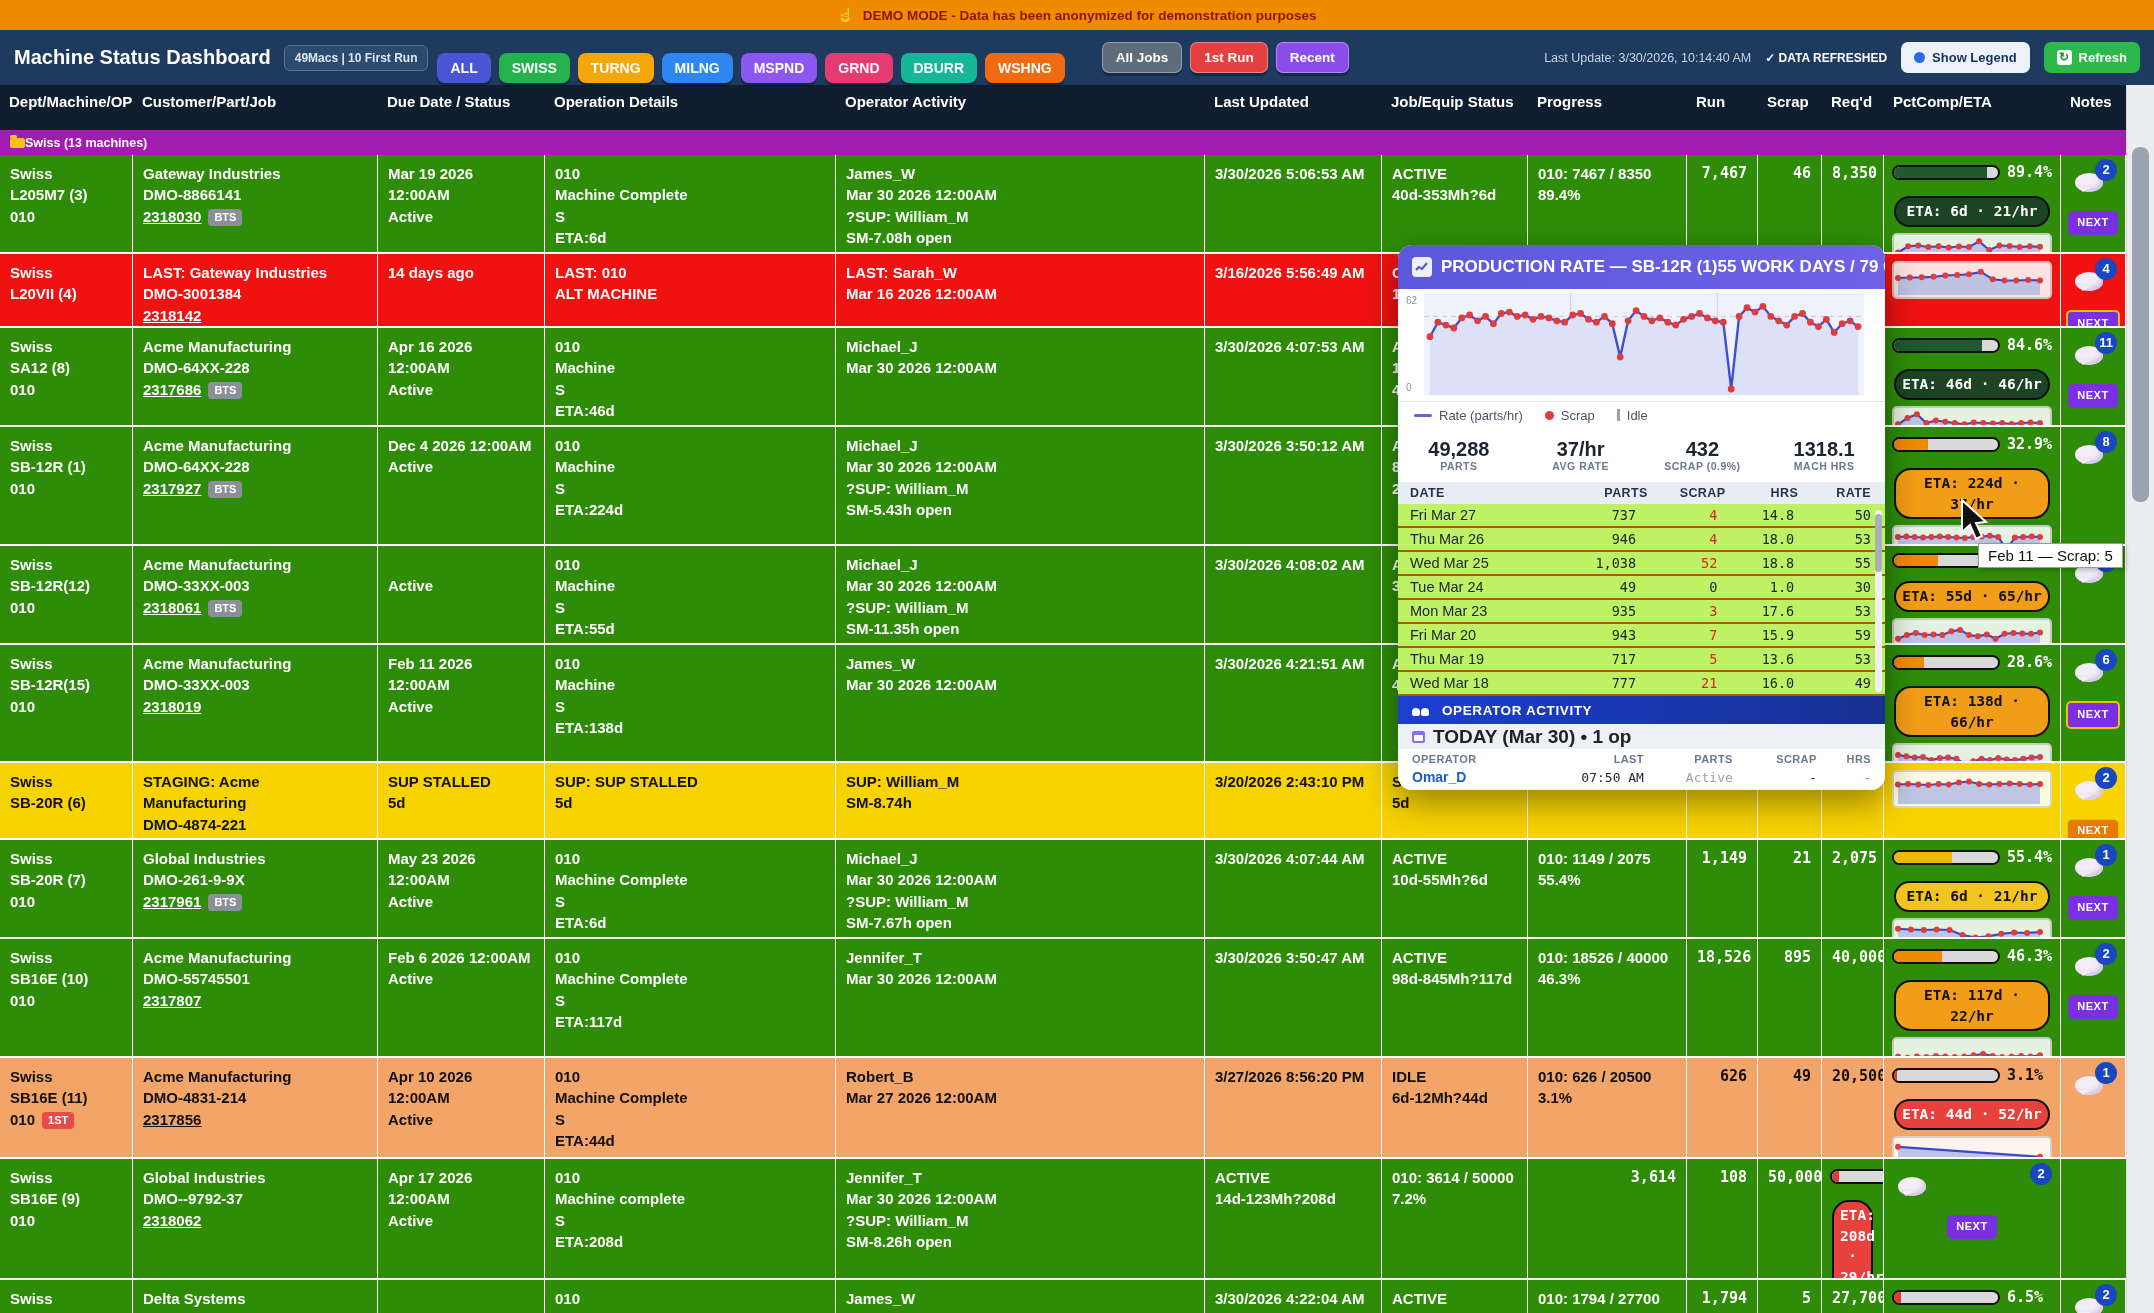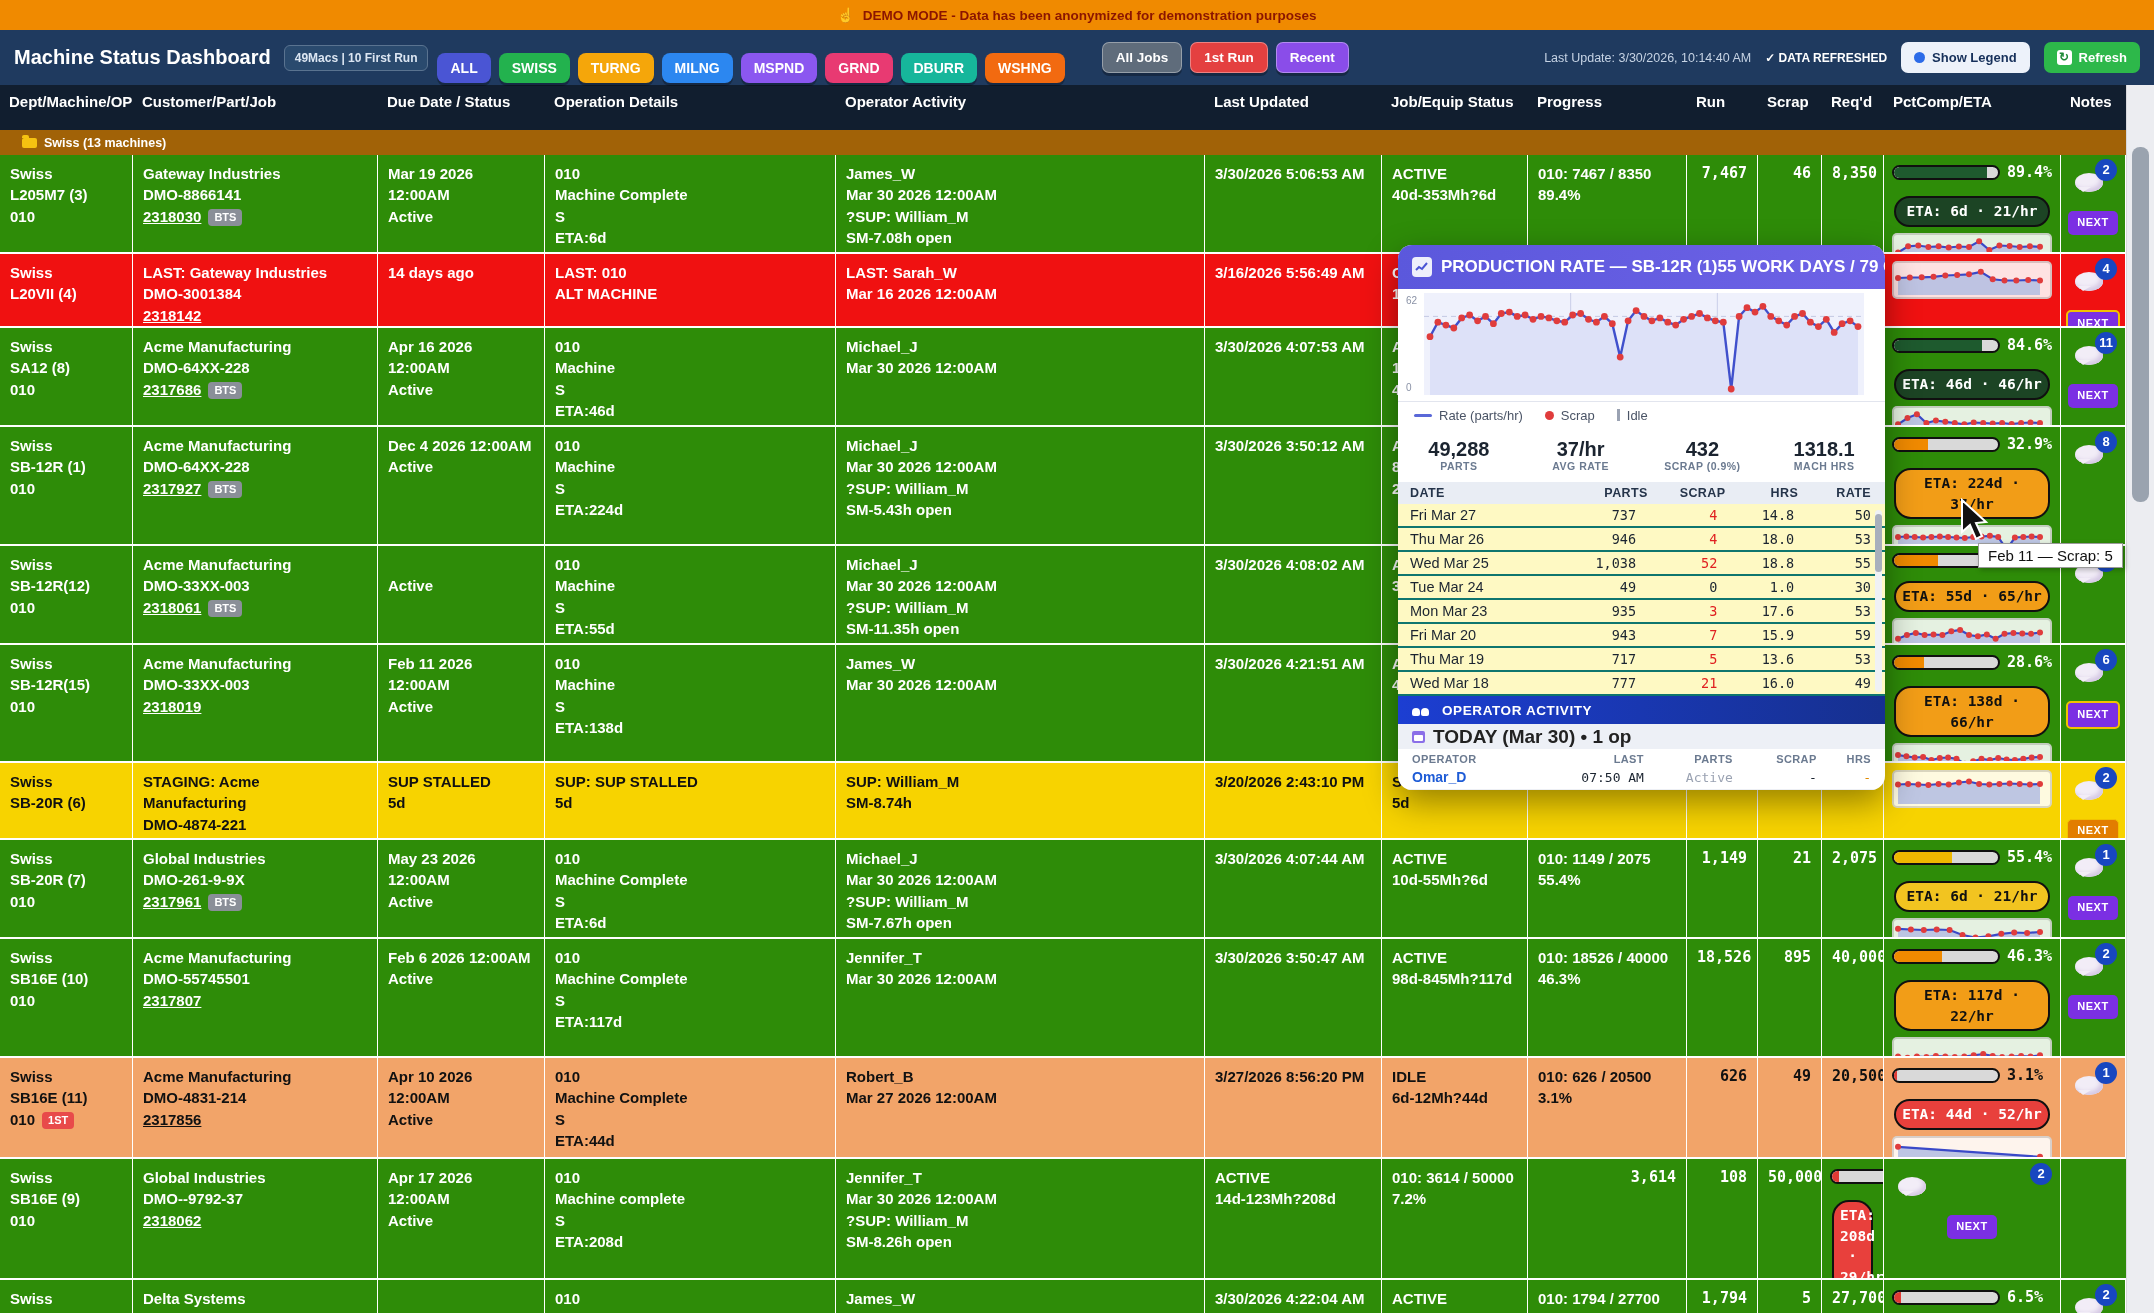--- a/index.html
+++ b/index.html
@@ -20,21 +20,21 @@
   .t-refreshed{color:#fff;font-size:12px;font-weight:bold;}
   .legendbtn{background:#EDF2FA;color:#16305A;font-weight:bold;font-size:13px;border-radius:7px;padding:8px 13px;display:flex;gap:7px;align-items:center;}
   .legdot{width:11px;height:11px;border-radius:50%;background:#2C6BE8;}
   .refreshbtn{background:#2DB84A;color:#fff;font-weight:bold;font-size:13px;border-radius:7px;padding:8px 13px;display:flex;gap:7px;align-items:center;}
   .refico{background:#fff;color:#1E8A36;width:15px;height:15px;border-radius:3px;font-size:12px;line-height:15px;text-align:center;font-weight:bold;}
   
   .grid{display:grid;grid-template-columns:133px 245px 167px 291px 369px 177px 146px 159px 71px 64px 62px 177px 65px;}
   .thead{height:45px;background:#111E2F;width:2126px;}
   .thead .th{color:#fff;font-size:15px;font-weight:bold;padding:8px 9px;white-space:nowrap;overflow:hidden;}
   
-  .grouprow{height:25px;background:#a16207;width:2126px;display:flex;align-items:center;padding-left:22px;color:#fff;font-size:12.5px;font-weight:bold;gap:7px;}
+  .grouprow{height:25px;background:#a21caf;width:2126px;display:flex;align-items:center;padding-left:10px;color:#fff;font-size:12.5px;font-weight:bold;}
   .folder{width:15px;height:10px;background:#F5C211;border-radius:2px;position:relative;}
   .folder::before{content:"";position:absolute;top:-3px;left:0;width:7px;height:3px;background:#F5C211;border-radius:2px 2px 0 0;}
   
   .row{width:2126px;border-bottom:2px solid #fff;color:#fff;}
   .row .cell{padding:8px 10px;font-size:15px;font-weight:600;line-height:1.42;border-right:1.5px solid #fff;overflow:hidden;position:relative;}
   .row.green{background:#2E8C08;}
   .row.red{background:#F01111;}
   .row.yellow{background:#F7D300;color:#111;}
   .row.orange{background:#F2A469;color:#111;}
   .pre{white-space:pre-line;}
@@ -77,21 +77,21 @@
   .lg-line{width:18px;height:3px;background:#5A68D8;border-radius:2px;}
   .lg-dot{width:9px;height:9px;border-radius:50%;background:#E03C3C;}
   .lg-bar{width:3px;height:12px;background:#9AA2B2;}
   .p-stats{height:54px;flex:0 0 54px;display:grid;grid-template-columns:1fr 1fr 1fr 1fr;align-items:center;text-align:center;}
   .stat-v{font-size:20px;font-weight:bold;color:#1B2430;line-height:1.1;}
   .stat-l{font-size:10.5px;font-weight:bold;color:#6B7A90;letter-spacing:.5px;}
   .p-table{position:relative;flex:0 0 auto;}
   .p-trow{display:grid;grid-template-columns:1.5fr .95fr .8fr .75fr .75fr;padding:2px 14px 2px 12px;}
   .p-thead{background:#E9EDF4;color:#25344A;font-size:12.5px;font-weight:bold;letter-spacing:.4px;padding-top:4px;padding-bottom:4px;}
   .p-thead span{text-align:right;} .p-thead span:first-child{text-align:left;}
-  .p-tdata{background:#fef9c3;border-bottom:2px solid #0f766e;font-size:14.5px;padding-top:3px;padding-bottom:3px;gap:11px;}
+  .p-tdata{background:#bef264;border-bottom:2px solid #a16207;font-size:14.5px;padding-top:3px;padding-bottom:3px;gap:11px;}
   .p-tdata span{font-family:"DejaVu Sans Mono",monospace;text-align:right;font-size:13.5px;}
   .p-tdata span:first-child{font-family:"Liberation Sans",sans-serif;text-align:left;font-size:14.5px;}
   .p-tdata .scrapred{color:#E02020;}
   .p-scrollbar{position:absolute;right:3px;top:28px;bottom:4px;width:7px;background:#EFF1F5;border-radius:4px;}
   .p-scrollthumb{position:absolute;top:4px;left:0;width:7px;height:58px;background:#A8AFBC;border-radius:4px;}
   .p-opshead{height:28px;flex:0 0 28px;background:linear-gradient(90deg,#1C3ED2,#16308F);color:#fff;font-weight:bold;font-size:13.5px;letter-spacing:.6px;display:flex;align-items:center;gap:10px;padding:0 14px;}
   .ppl{width:20px;height:12px;position:relative;}
   .ppl::before,.ppl::after{content:"";position:absolute;bottom:0;width:8px;height:8px;border-radius:50% 50% 2px 2px;background:#fff;}
   .ppl::before{left:0;} .ppl::after{left:9px;}
   .p-today{height:25px;flex:0 0 25px;background:#EDF0F6;display:flex;align-items:center;gap:8px;padding:0 14px;font-size:19px;font-weight:bold;color:#222;}

